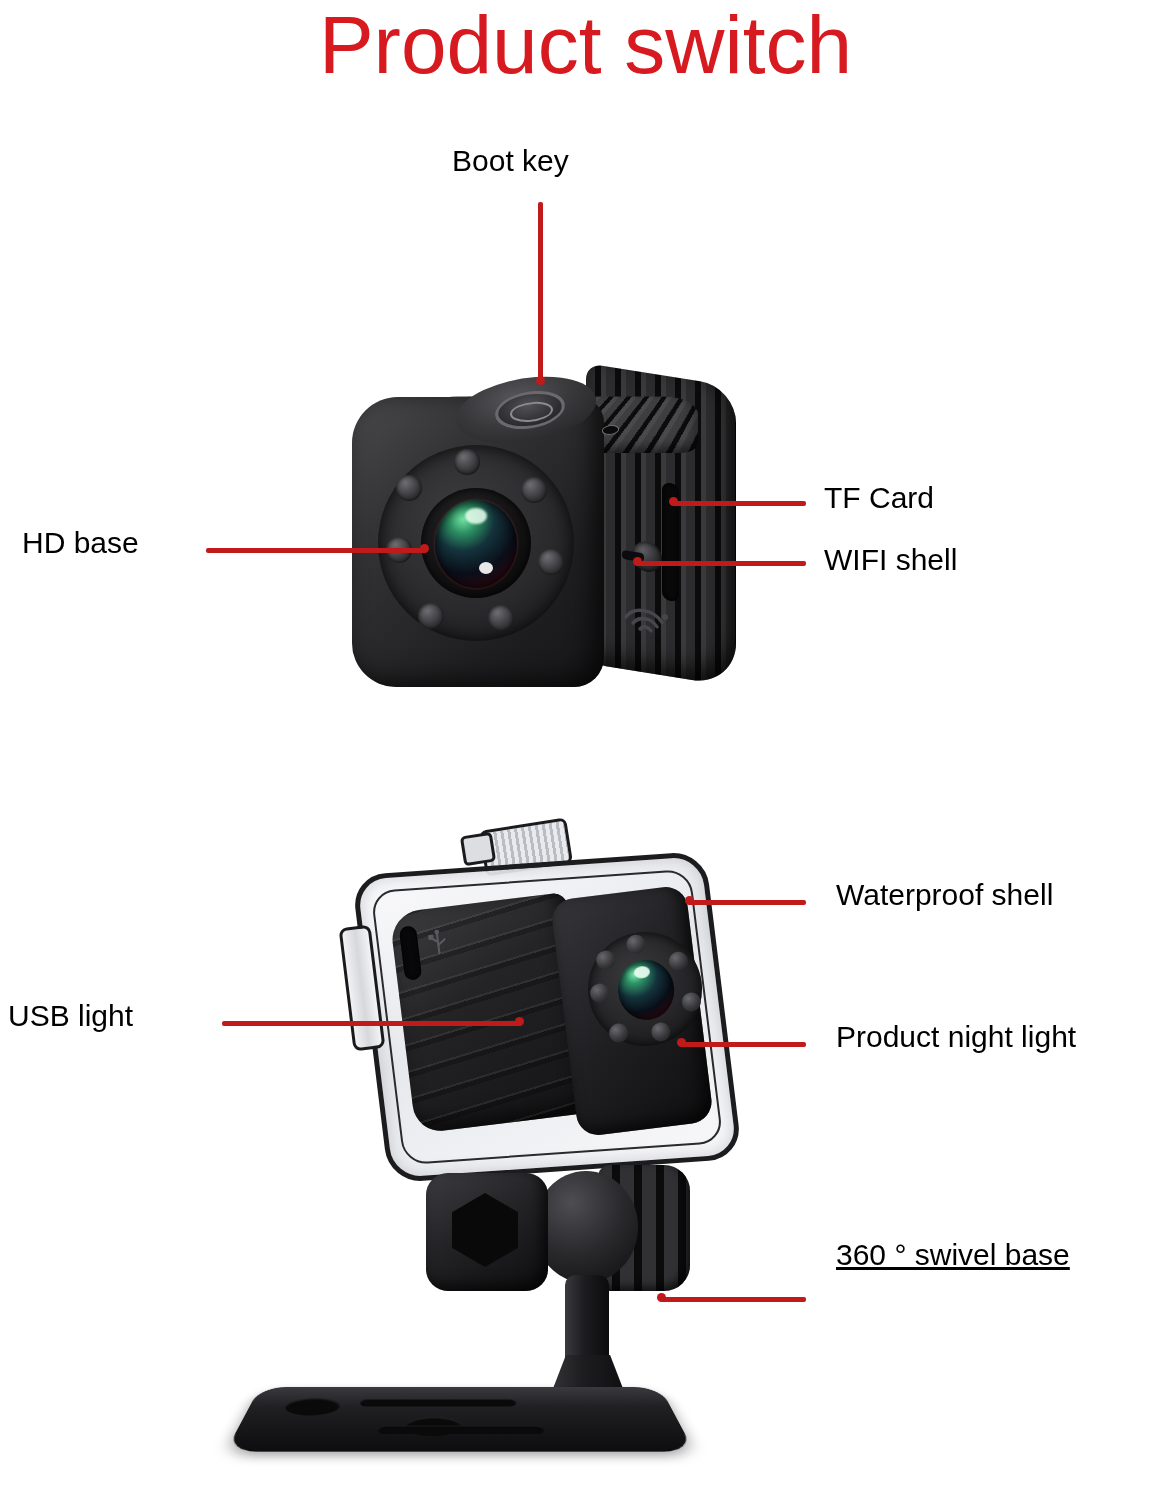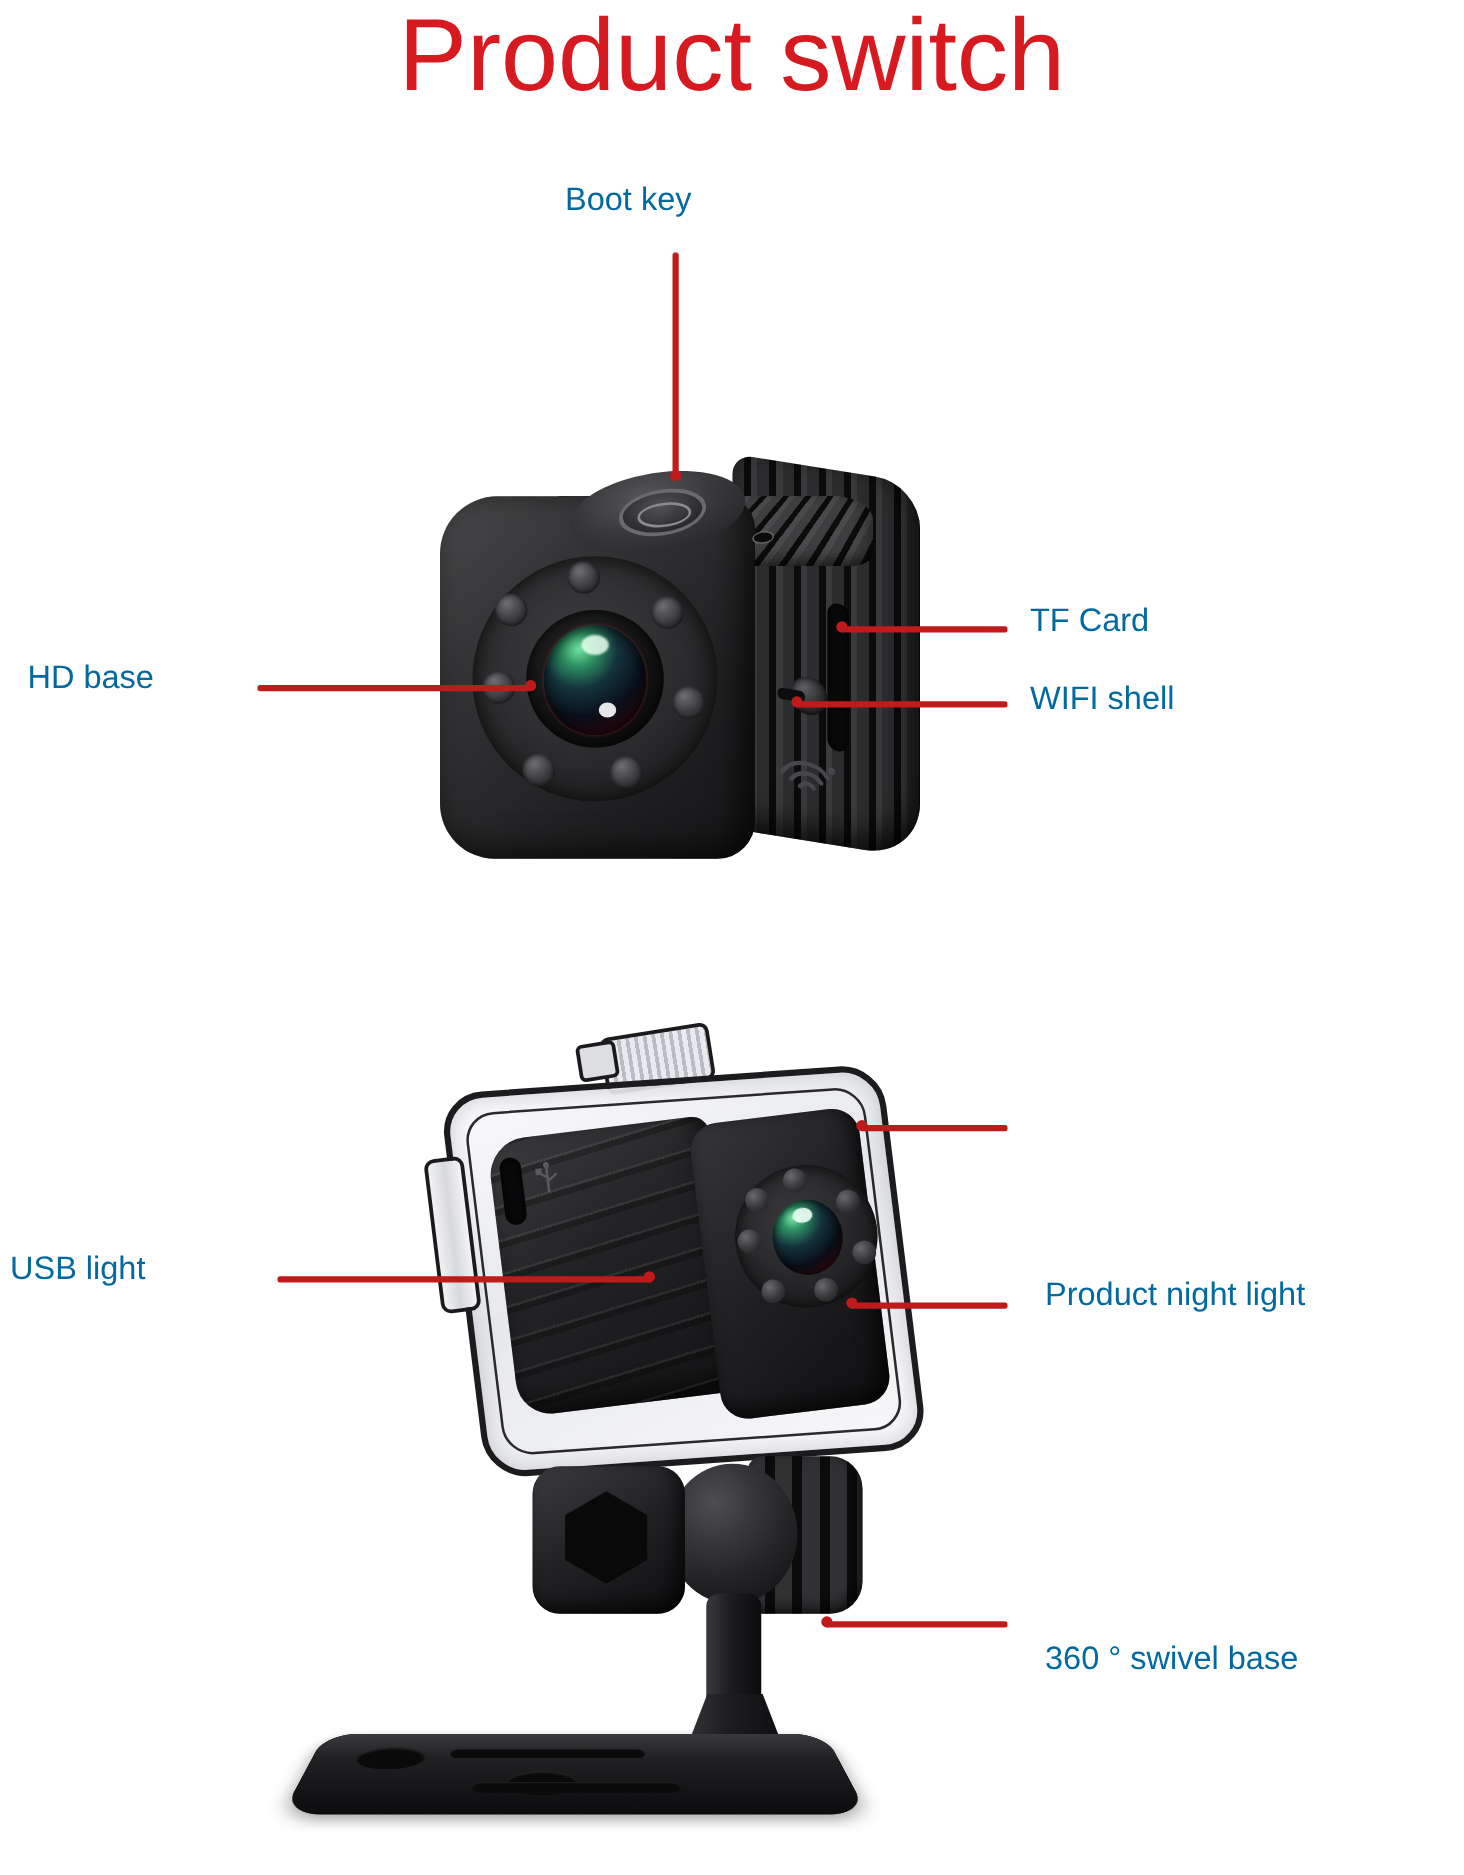--- a/index.html
+++ b/index.html
@@ -31,22 +31,22 @@
     font-size: 82px;
     font-weight: 400;
     letter-spacing: 0px;
     line-height: 1.05;
     white-space: nowrap;
   }
 
   
   .callout-label {
     position: absolute;
-    color: #0369a1;
-    font-size: 26px;
+    color: #000000;
+    font-size: 30px;
     font-weight: 400;
     line-height: 1;
     white-space: nowrap;
   }
 
   
   .leader {
     position: absolute;
     background: #c11a1a;
   }
@@ -604,20 +604,21 @@
 
   <div class="leader h" style="left:222px; top:1021px; width:300px;"></div>
   <div class="leader-dot" style="left:515px; top:1017px;"></div>
 
   <div class="leader h" style="left:680px; top:1042px; width:126px;"></div>
   <div class="leader-dot" style="left:677px; top:1038px;"></div>
 
   <div class="leader h" style="left:660px; top:1297px; width:146px;"></div>
   <div class="leader-dot" style="left:657px; top:1293px;"></div>
 
+  <div class="callout-label" style="left:836px; top:880px;">Waterproof shell</div>
 
   <div class="callout-label" style="left:8px; top:1001px;">USB light</div>
 
   <div class="callout-label" style="left:836px; top:1022px;">Product night light</div>
 
-  <div class="callout-label" style="left:836px; top:1313px;">360 ° swivel base</div>
+  <div class="callout-label" style="left:836px; top:1240px;text-decoration:underline;">360 ° swivel base</div>
 
 </div>
 
 </body></html>

